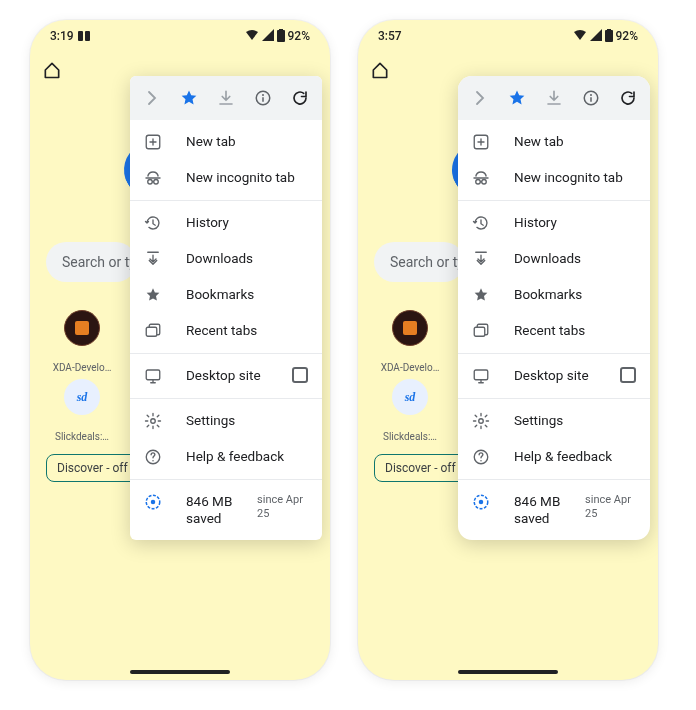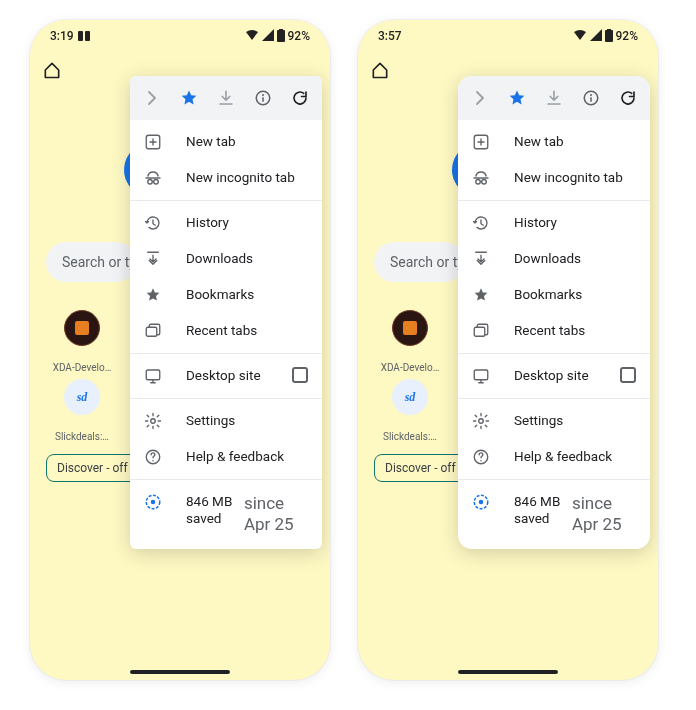--- a/index.html
+++ b/index.html
@@ -137,21 +137,21 @@
     padding: 9px 14px;
     font-size:13.5px;
     color:#202124;
   }
   .menu-item .micon{ width:18px;height:18px; flex-shrink:0; display:flex; align-items:center; justify-content:center; color:#5f6368;}
   .menu-divider{ height:1px; background:#e8eaed; margin:4px 0;}
   .menu-check{
     width:16px;height:16px;border:2px solid #5f6368;border-radius:3px;margin-left:auto;
   }
   .menu-item.saved .text{ display:flex;line-height:1.25;}
-  .menu-item.saved .sub{ font-size:17px; color:#5f6368;}
+  .menu-item.saved .sub{ font-size:11px; color:#5f6368;}
   .nav-handle{
     position:absolute; bottom:6px; left:50%; transform:translateX(-50%);
     width:100px;height:4px;border-radius:2px;background:#202124;
   }
   .blue{color:#1a73e8;}
   .grey{color:#9aa0a6;}
   .dark{color:#5f6368;}
 </style>
 </head>
 <body>

